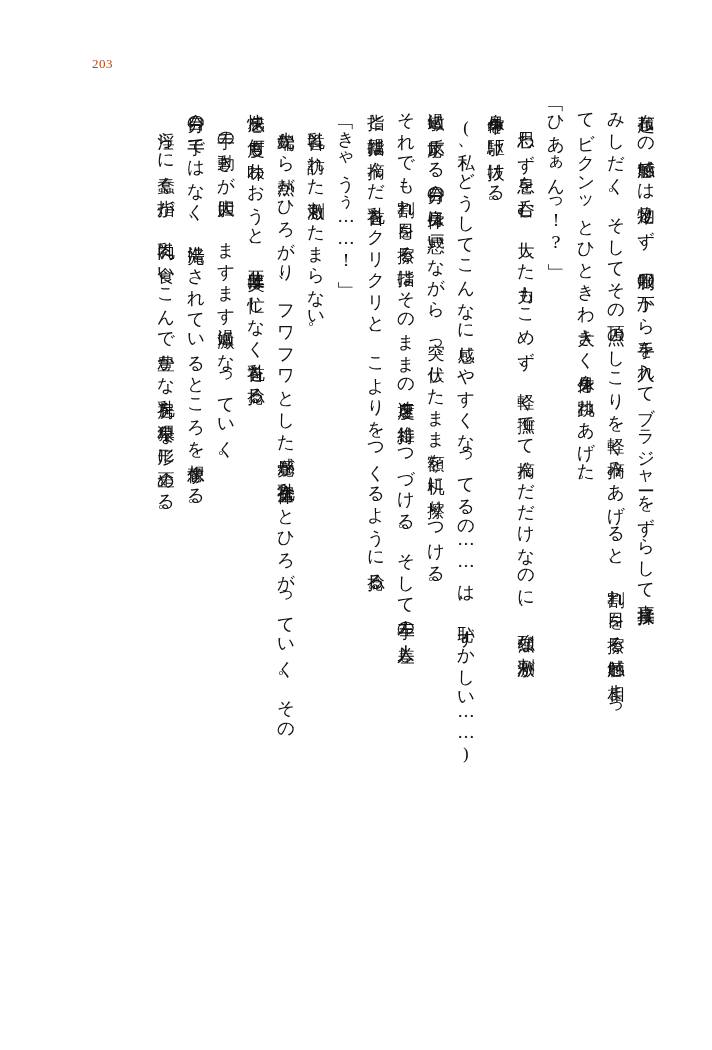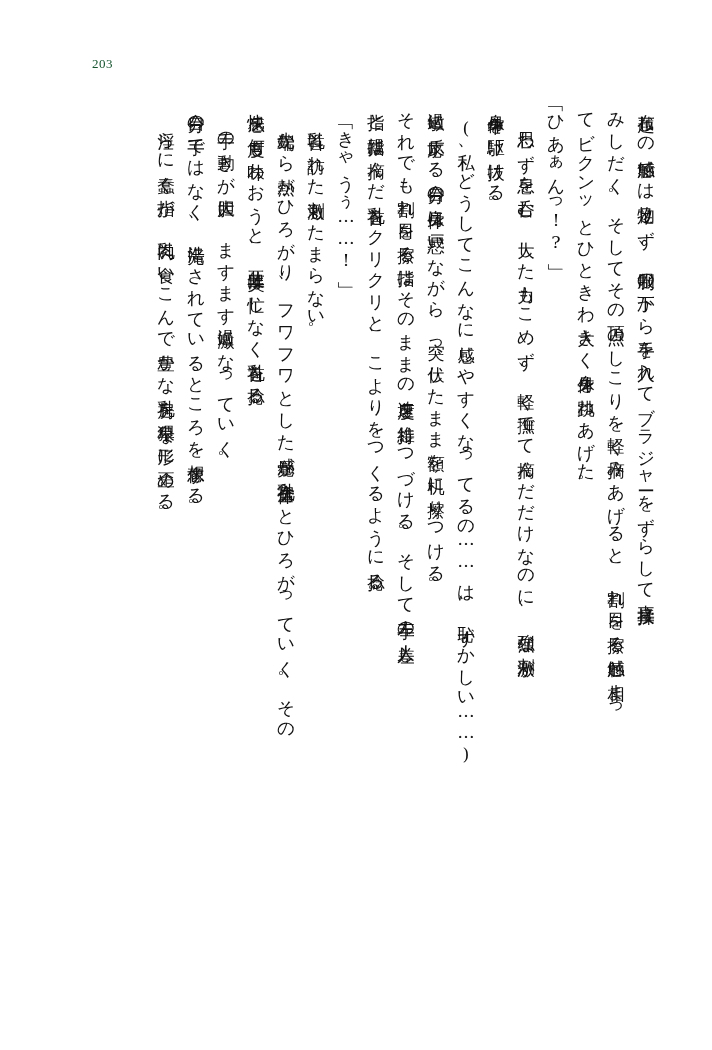--- a/index.html
+++ b/index.html
@@ -24,21 +24,21 @@
   }
 
   
   #page-number {
     position: absolute;
     top: 56px;
     left: 92px;
     font-size: 13px;
     font-family: "Liberation Serif", serif;
     letter-spacing: 0.5px;
-    color: #14532d;
+    color: #c2410c;
   }
 
   
   #body-text {
     position: absolute;
     top: 100px;
     right: 58px;
     bottom: 70px;
     left: 52px;
     display: flex;

